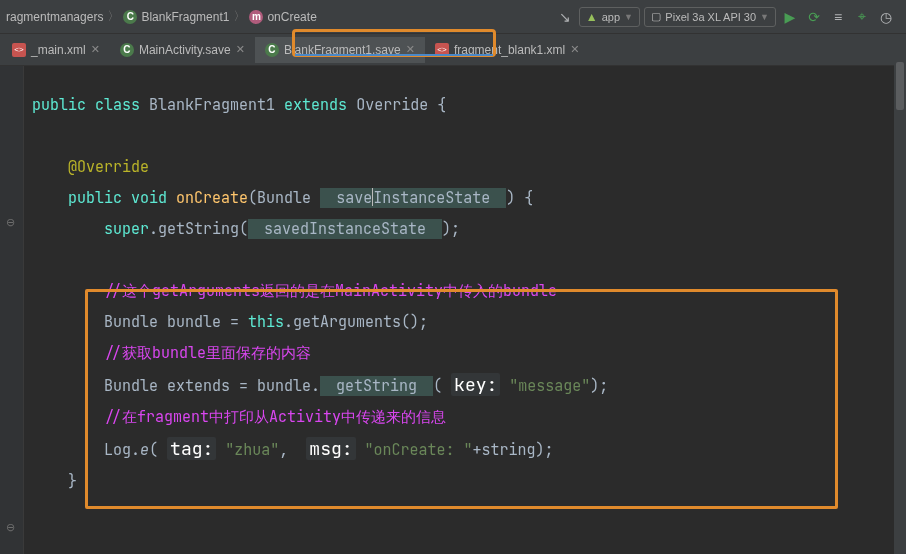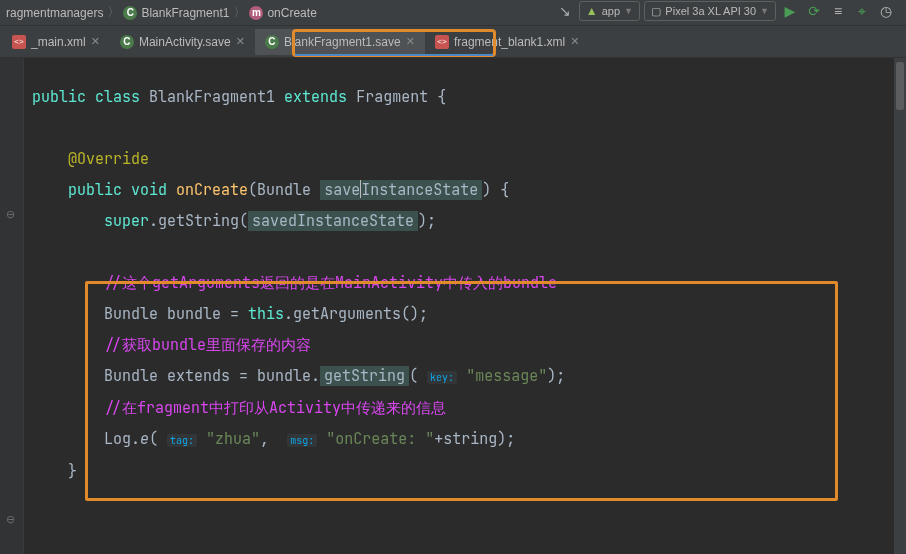--- a/index.html
+++ b/index.html
@@ -7,22 +7,22 @@
     font-family: "Segoe UI", sans-serif;
     background: #2b2b2b;
     color: #a9b7c6;
     font-size: 13px;
     width: 906px;
     height: 554px;
     overflow: hidden;
   }
   .toolbar {
     display: flex;
-    align-items: flex-end;
-    height: 26px;
+    align-items: center;
+    height: 34px;
     background: #3c3f41;
     border-bottom: 1px solid #323232;
     padding: 4px 6px;
     gap: 4px;
   }
   .breadcrumb {
     display: flex;
     align-items: center;
     gap: 4px;
     color: #bbbbbb;
@@ -159,24 +159,24 @@
     line-height: 31px;
     padding: 24px 0 0 8px;
     white-space: pre;
     position: relative;
     overflow: hidden;
   }
   .kw { color: #5eead4; }
   .cls { color: #a9b7c6; }
   .mustard { color: #bbb529; }
   .fn { color: #ffc66d; }
-  .param-bg { background: #3b514d; padding: 0 4px; }
+  .param-bg { background: #3b514d; padding: 0 16px; }
   .str { color: #6a8759; }
   .com { color: #d946ef; font-style: normal; }
-  .hint { color: #0ea5e9; background: #333638; padding: 0 3px; border-radius: 2px; font-size: 10px; }
+  .hint { color: #ffffff; background: #333638; padding: 0 3px; border-radius: 2px; font-size: 18px; }
   .txt { color: #a9b7c6; }
   .caret {
     display: inline-block;
     width: 1px;
     height: 18px;
     background: #bbbbbb;
     vertical-align: -3px;
   }
   .code-highlight-box {
     position: absolute;
@@ -269,21 +269,21 @@
   </div>
 </div>
 <div class="tab-highlight"></div>
 <div class="tab-underline"></div>
 
 <div class="editor-wrap">
   <div class="gutter">
     <span class="gutter-mark" style="top:150px">⊖</span>
     <span class="gutter-mark" style="top:455px">⊖</span>
   </div>
-  <div class="editor"><span class="kw">public</span> <span class="kw">class</span> <span class="cls">BlankFragment1</span> <span class="kw">extends</span> <span class="cls">Fragment</span> <span class="txt">{</span>
+  <div class="editor"><span class="kw">public</span> <span class="kw">class</span> <span class="cls">BlankFragment1</span> <span class="kw">extends</span> <span class="cls">Override</span> <span class="txt">{</span>
 
     <span class="mustard">@Override</span>
     <span class="kw">public</span> <span class="kw">void</span> <span class="fn">onCreate</span><span class="txt">(</span><span class="cls">Bundle</span> <span class="param-bg"><span>save</span><span class="caret"></span><span>InstanceState</span></span><span class="txt">) {</span>
         <span class="kw">super</span><span class="txt">.getString(</span><span class="param-bg">savedInstanceState</span><span class="txt">);</span>
 
         <span class="com">//这个getArguments返回的是在MainActivity中传入的bundle</span>
         <span class="cls">Bundle</span> <span class="txt">bundle = </span><span class="kw">this</span><span class="txt">.getArguments();</span>
         <span class="com">//获取bundle里面保存的内容</span>
         <span class="cls">Bundle</span> <span class="txt">extends = bundle.</span><span class="param-bg">getString</span><span class="txt">(</span> <span class="hint">key:</span> <span class="str">"message"</span><span class="txt">);</span>
         <span class="com">//在fragment中打印从Activity中传递来的信息</span>

